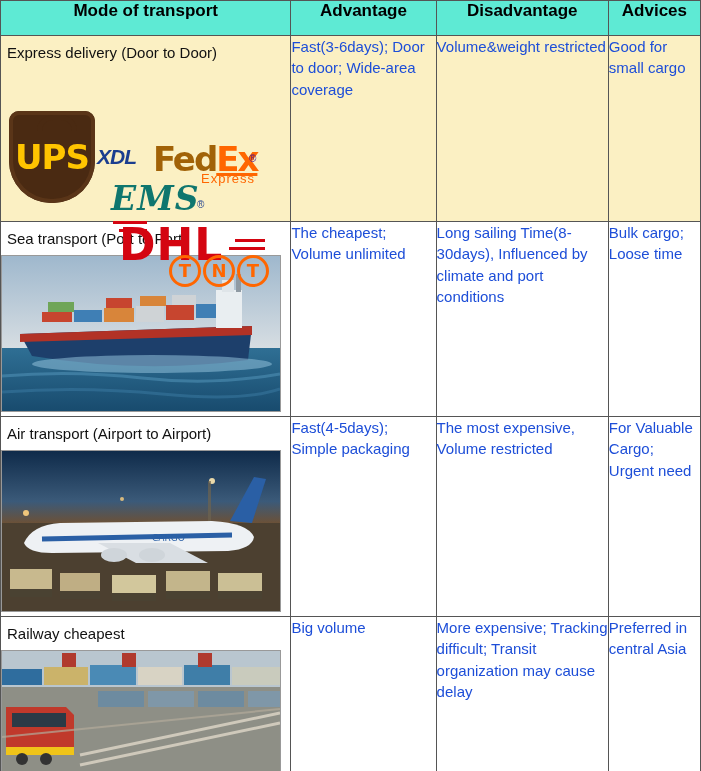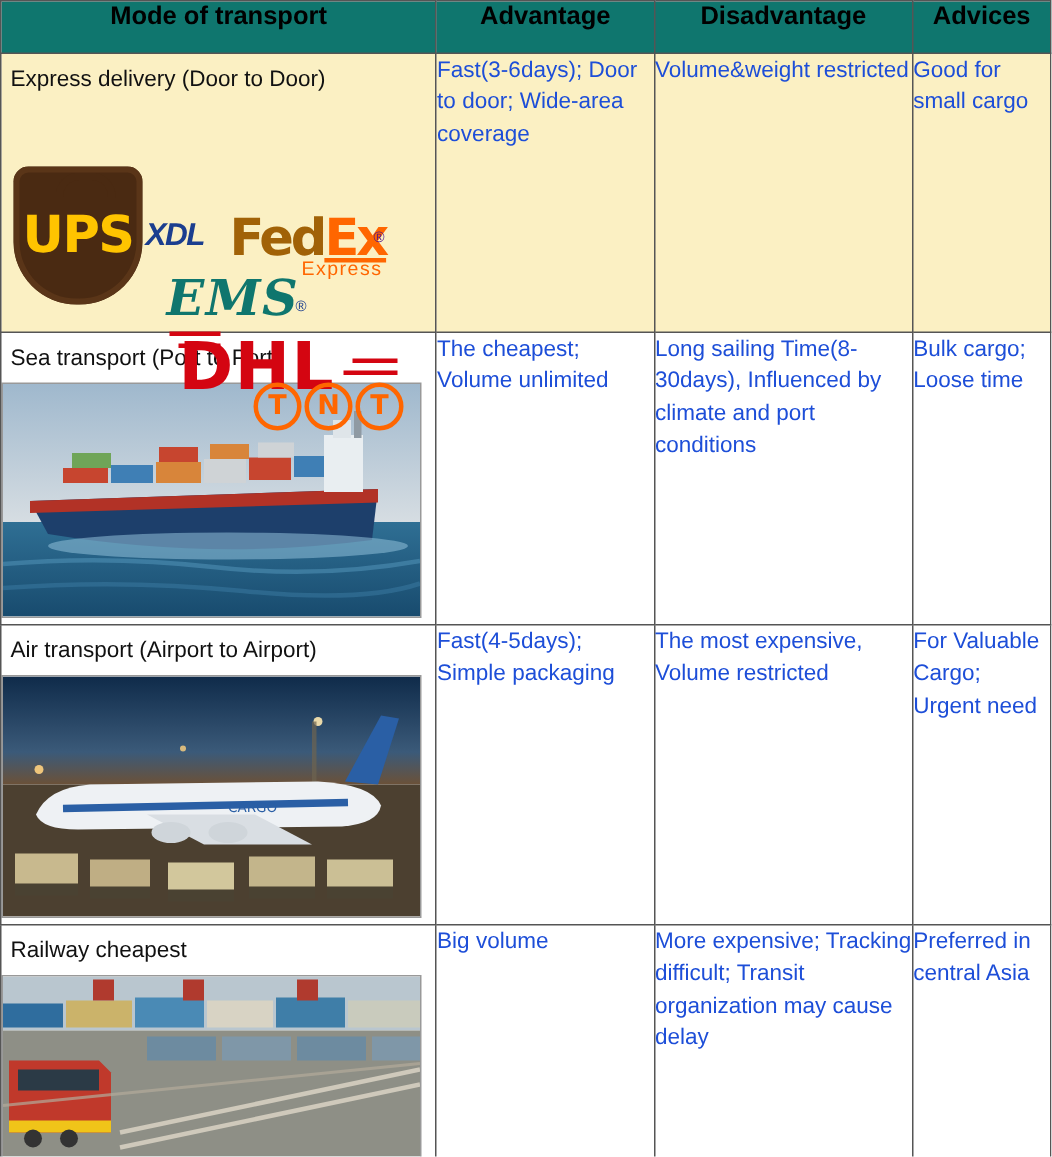--- a/index.html
+++ b/index.html
@@ -17,21 +17,21 @@
     border-collapse: collapse;
     width: 701px;
     table-layout: fixed;
   }
   #transport-table td, #transport-table th {
     border: 1px solid #555;
     vertical-align: top;
     padding: 0;
   }
   .hdr {
-    background: #0f766e;
+    background: #5eead4;
     text-align: center;
     font-weight: bold;
     font-size: 17px;
     color: #000;
     height: 34px;
     vertical-align: middle;
   }
   .row-yellow > td { background: #FBF0C3; }
   .row-white > td { background: #ffffff; }
   .cell-pad {

